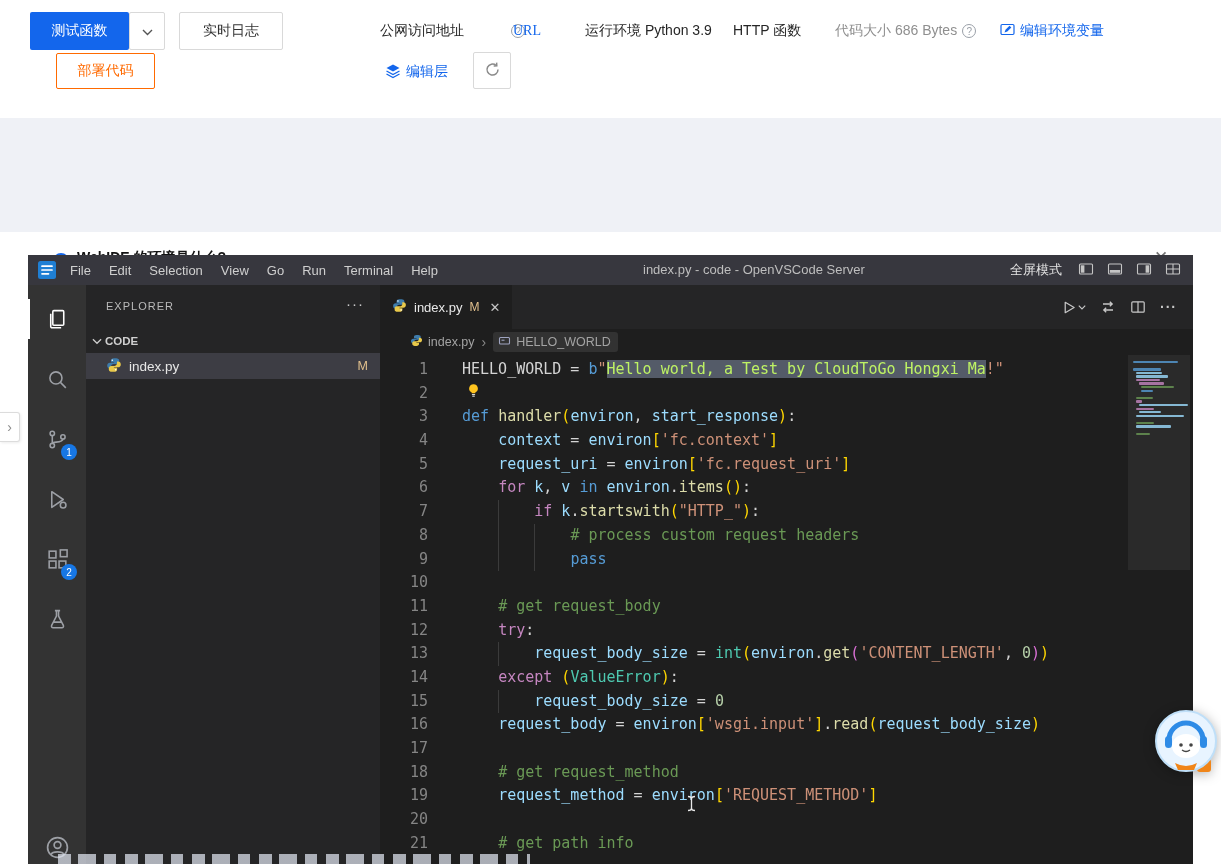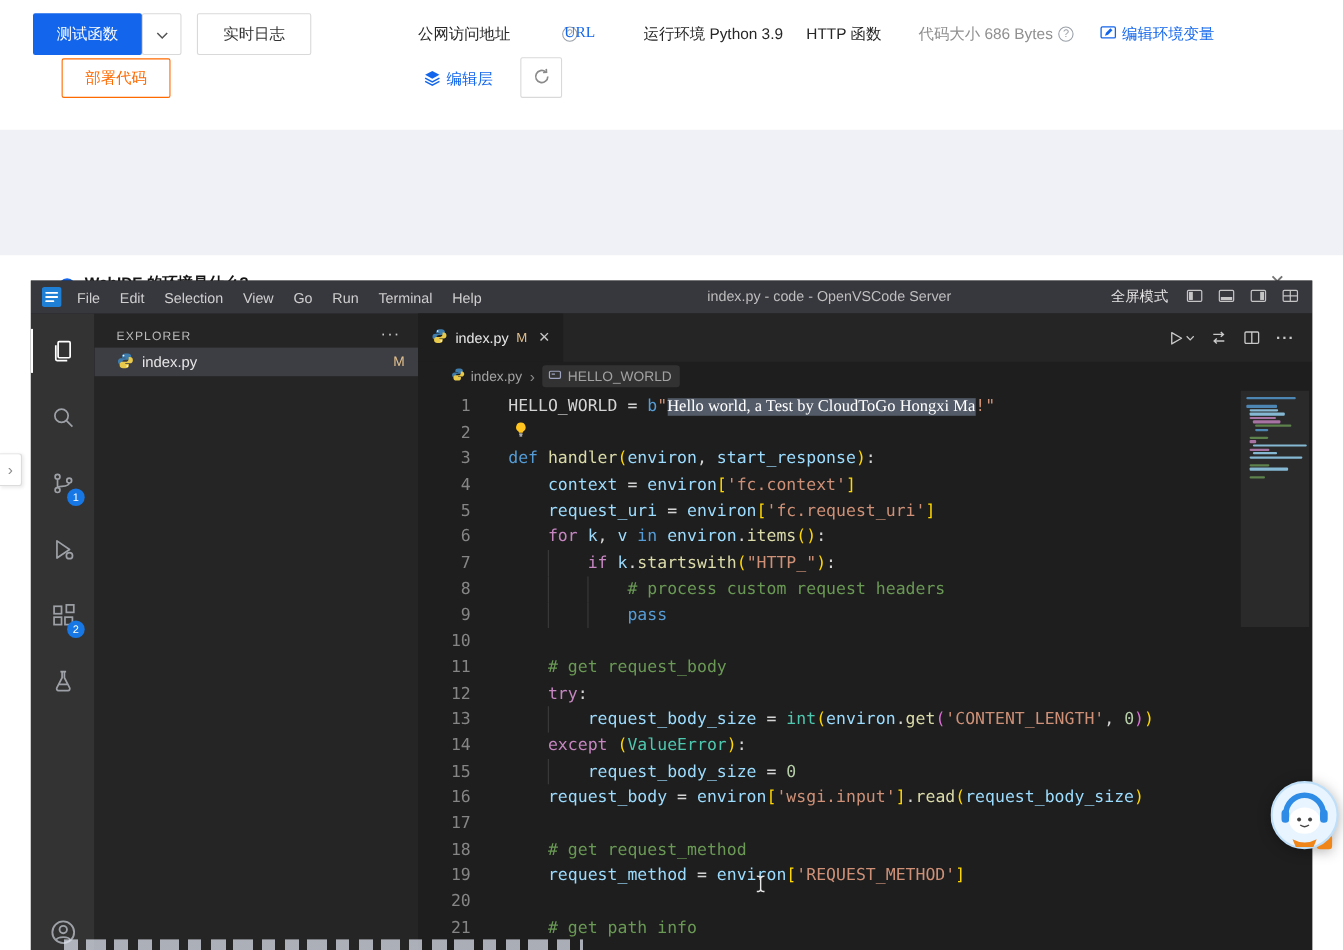--- a/index.html
+++ b/index.html
@@ -93,21 +93,21 @@
   .code-viewport { flex:1; position:relative; background:#1E1E1E; overflow:hidden; padding-top:3px;
                    font-family:"DejaVu Sans Mono","Liberation Mono",monospace; font-size:15px; }
   .code-line { position:relative; height:23.7px; line-height:23.7px; white-space:pre; }
   .ln { position:absolute; left:0; width:48px; text-align:right; color:#858585; }
   .lc { position:absolute; left:82px; }
   .indent-guide { position:absolute; top:0; bottom:0; width:1px; background:#3B3B3B; }
   .tok-pl,.tok-wh { color:#D4D4D4; }
   .tok-kw  { color:#569CD6; }
   .tok-ctl { color:#C586C0; }
   .tok-str { color:#CE9178; }
-  .tok-selstr { color:#ffffff; background:#545B68;font-family:Liberation Serif, serif; }
+  .tok-selstr { color:#bef264; background:#545B68; }
   .tok-com { color:#6A9955; }
   .tok-num { color:#B5CEA8; }
   .tok-var { color:#9CDCFE; }
   .tok-fn  { color:#DCDCAA; }
   .tok-cls { color:#4EC9B0; }
   .tok-b1  { color:#FFD700; }
   .tok-b2  { color:#DA70D6; }
 
   .lightbulb { position:absolute; left:86px; top:28px; z-index:4; }
   .mouse-cursor { position:absolute; left:306px; top:440px; z-index:6; }
@@ -272,20 +272,28 @@
             <circle cx="12" cy="9.8" r="3"></circle>
             <path d="M6.2 18.3c1.4-3.2 10.2-3.2 11.6 0"></path>
           </svg>
       </div>
     </nav>
 
     <aside class="sidebar">
       <div class="sb-header">
         <span>EXPLORER</span>
         <span class="sb-more">···</span>
+      </div>
+      <div class="sb-section">
+        <span>
+          <svg width="10" height="7" viewBox="0 0 11 7">
+              <path d="M1 1l4.5 4.5L10 1" fill="none" stroke="#CCCCCC" stroke-width="1.4"></path>
+            </svg>
+        </span>
+        <span>CODE</span>
       </div>
       <div class="sb-file">
         <span>
           <svg width="16" height="16" viewBox="0 0 16 16">
               <path d="M7.9 1.3c-1.9 0-3 .9-3 2.3v1.6h3.2v.5H3.9c-1.6 0-2.7 1.2-2.7 2.9 0 1.8 1.1 2.9 2.7 2.9h1.1V9.7c0-1.4 1.2-2.6 2.7-2.6h3.2c1.3 0 2.3-1 2.3-2.3V3.6c0-1.4-1.4-2.3-3-2.3z" fill="#3E7CAC"></path>
               <circle cx="6.3" cy="3.2" r=".8" fill="#fff"></circle>
               <path d="M8.1 14.7c1.9 0 3-.9 3-2.3v-1.6H7.9v-.5h4.2c1.6 0 2.7-1.2 2.7-2.9 0-1.8-1.1-2.9-2.7-2.9H11v1.8c0 1.4-1.2 2.6-2.7 2.6H5.1c-1.3 0-2.3 1-2.3 2.3v1.2c0 1.4 1.4 2.3 3 2.3z" fill="#E9C94A"></path>
               <circle cx="9.7" cy="12.8" r=".8" fill="#fff"></circle>
             </svg>
         </span>

